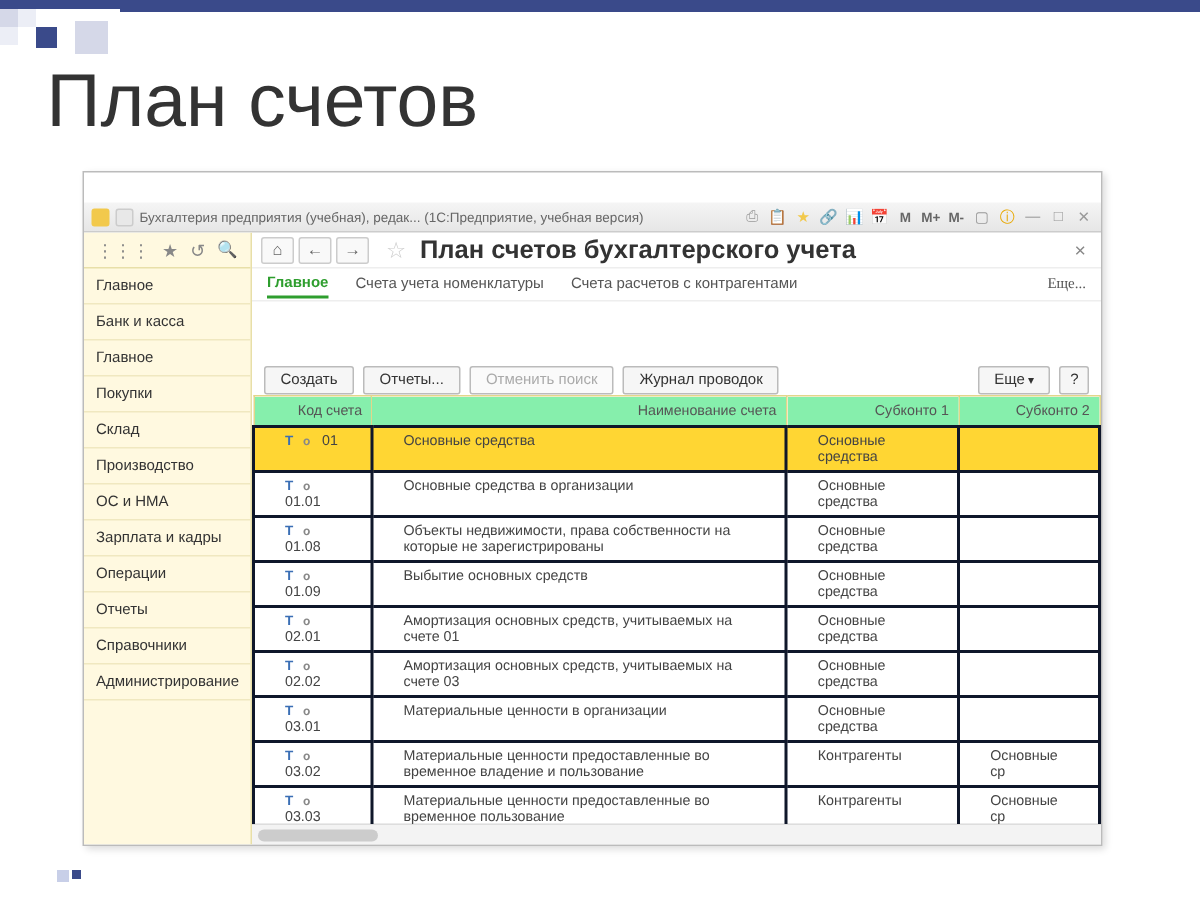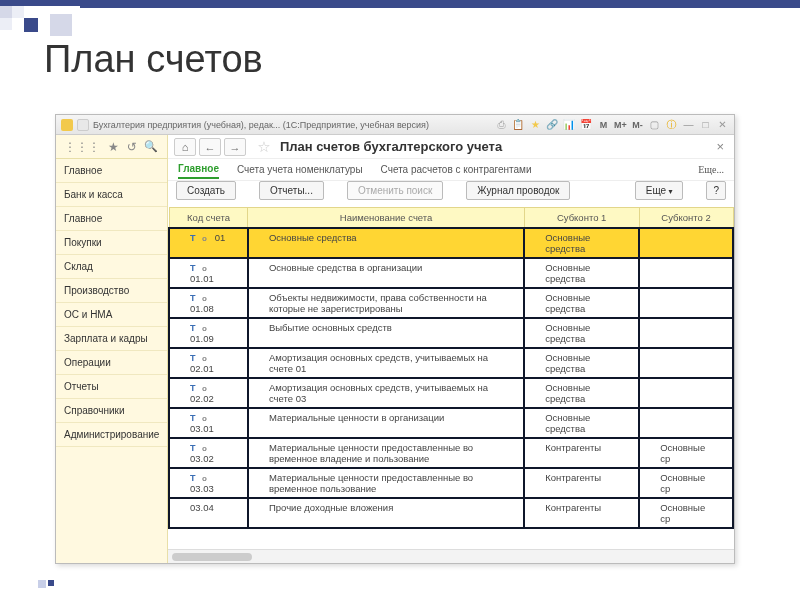--- a/index.html
+++ b/index.html
@@ -9,59 +9,59 @@
   .deco { position: absolute; top: 0; left: 0; width: 800px; height: 30px; }
   .deco .bar { position: absolute; top: 0; left: 0; width: 800px; height: 6px; background: #3a4a8a; }
   .deco .sq { position: absolute; background: #d5d8e8; }
   .deco .sq1 { top: 6px; left: 0; width: 12px; height: 12px; }
   .deco .sq2 { top: 6px; left: 12px; width: 12px; height: 12px; background:#eceef6;}
   .deco .sq3 { top: 18px; left: 0; width: 12px; height: 12px; background:#eceef6;}
   .deco .sq4 { top: 18px; left: 24px; width: 14px; height: 14px; background:#3a4a8a;}
   .deco .sq5 { top: 14px; left: 50px; width: 22px; height: 22px; background:#d5d8e8;}
   .deco .line { position: absolute; top: 6px; left: 80px; width: 720px; height: 2px; background:#3a4a8a;}
 
-  .slide-title { position: absolute; top: 38px; left: 44px; font-size: 38px; font-weight: 400; color: #333; }
+  .slide-title { position: absolute; top: 38px; left: 31px; font-size: 50px; font-weight: 400; color: #333; }
 
   .window { position: absolute; top: 114px; left: 55px; width: 680px; height: 450px; border: 1px solid #bbb; background: #fff; box-shadow: 2px 2px 5px rgba(0,0,0,0.15); font-size: 10px; display:flex; flex-direction:column;}
-  .titlebar { height: 20px; background: linear-gradient(#f5f5f5,#e6e6e6); border-bottom:1px solid #ccc; display:flex; align-items:center; padding:0 5px; gap:4px; color:#666; font-size:9px;}
+  .titlebar { height: 20px; background: linear-gradient(#f5f5f5,#e6e6e6); border-bottom:1px solid #ccc; display:flex; align-items:center; padding:0 5px; gap:4px; color:#666; font-size:9px;margin-top:20px;}
   .titlebar .t-ico { width:12px; height:12px; background:#f2c94c; border-radius:2px; display:inline-block;}
   .titlebar .back { width:12px; height:12px; background:#e8e8e8; border:1px solid #ccc; border-radius:2px;}
   .titlebar .spacer { flex:1; }
   .titlebar .tool { width:13px; height:13px; display:inline-flex; align-items:center; justify-content:center; color:#999; font-size:10px; cursor:pointer;}
   .titlebar .tool.star{ color:#f2c94c;}
   .titlebar .letterM{ color:#666; font-weight:bold; font-size:9px;}
 
   .body { flex:1; display:flex; overflow:hidden;}
   .sidebar { width:112px; background:#fff9e0; border-right:1px solid #e8dfa8; display:flex; flex-direction:column;}
   .side-top { height:24px; display:flex; align-items:center; gap:8px; padding:0 8px; border-bottom:1px solid #e8dfa8;}
   .side-top span{ color:#888; font-size:12px; cursor:pointer;}
   .menu-item { padding:6px 8px; color:#333; font-size:10px; cursor:pointer; border-bottom:1px solid #f0e8c0;}
 
   .main { flex:1; display:flex; flex-direction:column; overflow:hidden;}
   .topbar { height:24px; display:flex; align-items:center; gap:3px; padding:0 6px; border-bottom:1px solid #eee;}
   .nav-btn { width:22px; height:18px; border:1px solid #ccc; background:#f9f9f9; display:flex; align-items:center; justify-content:center; color:#666; font-size:11px; cursor:pointer; border-radius:2px;}
   .star-ico { width:18px; height:18px; display:flex; align-items:center; justify-content:center; color:#ccc; font-size:15px; margin-left:6px;}
-  .page-title { font-size:13px; font-weight:bold; color:#333; margin-left:4px;}
+  .page-title { font-size:17px; font-weight:bold; color:#333; margin-left:4px;}
   .close-x { margin-left:auto; color:#888; cursor:pointer; font-size:13px; padding:0 4px;}
 
   .tabs { height:22px; display:flex; align-items:center; gap:18px; padding:0 10px; border-bottom:1px solid #eee; font-size:10px;}
   .tabs .tab{ color:#555; cursor:pointer; padding:3px 0;}
   .tabs .tab.active{ color:#2e9e2e; border-bottom:2px solid #2e9e2e; font-weight:bold;}
   .tabs .more{ margin-left:auto; color:#555; cursor:pointer;font-family:Liberation Serif, serif;}
 
-  .toolbar { height:26px; display:flex; align-items:flex-start; gap:23px; padding:0 8px;}
+  .toolbar { height:26px; display:flex; align-items:flex-end; gap:6px; padding:0 8px;margin-top:36px;}
   .btn { border:1px solid #bbb; background:#f6f6f6; padding:3px 10px; font-size:10px; border-radius:2px; cursor:pointer; color:#333;}
   .btn.disabled{ color:#aaa; background:#fafafa;}
   .toolbar .gap{ flex:1;}
   .btn.dd::after{ content:" ▾"; font-size:8px;}
   .btn.q{ padding:3px 6px;}
 
   .grid { flex:1; overflow:auto;}
   .grid table{ width:100%; border-collapse:collapse; font-size:9.5px;}
-  .grid th{ background:#fef9c3; border:1px solid #e2d68a; padding:4px 6px; text-align:center; color:#555; font-weight:normal; position:sticky; top:0;}
+  .grid th{ background:#86efac; border:1px solid #e2d68a; padding:4px 6px; text-align:right; color:#555; font-weight:normal; position:sticky; top:0;}
   .grid td{ border:2px solid #0f172a; padding:3px 20px; color:#444; vertical-align:top;}
   .grid tr.selected td{ background:#ffd633;}
   .row-ico{ display:inline-block; width:10px; color:#3b6fb5; font-size:9px; font-weight:bold;}
   .row-ico.sub{ color:#888; font-size:8px; margin-left:2px;}
 
   .hscroll{ height:14px; border-top:1px solid #ddd; background:#f3f3f3; display:flex; align-items:center;}
   .hscroll .thumb{ margin-left:4px; width:80px; height:8px; background:#ccc; border-radius:4px;}
 
   .bottom-deco{ position:absolute; left:38px; bottom:12px; width:8px;height:8px; background:#c8cfe8;}
   .bottom-deco2{ position:absolute; left:48px; bottom:14px; width:6px;height:6px; background:#3a4a8a;}

